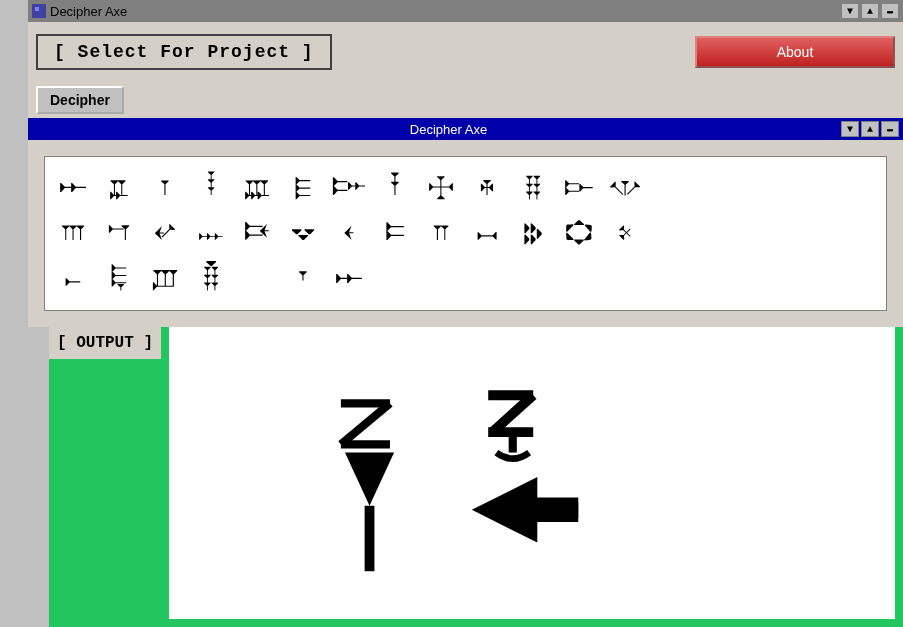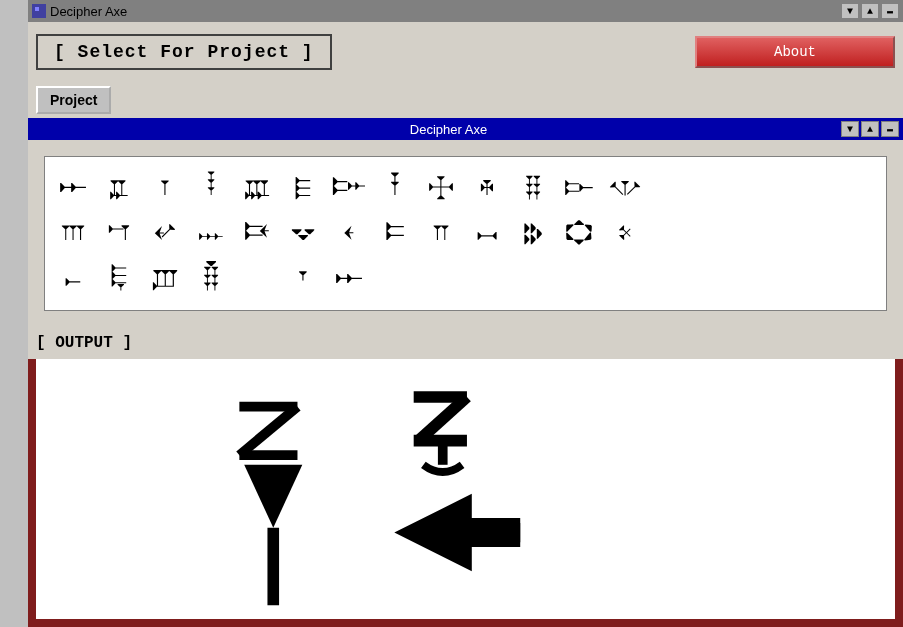--- a/index.html
+++ b/index.html
@@ -66,21 +66,21 @@
       font-size: 18px;
       font-weight: bold;
       color: black;
       cursor: pointer;
       letter-spacing: 1px;
     }
     .about-btn {
       background: linear-gradient(to bottom, #e06060, #c02020);
       border: 2px outset #e08080;
       padding: 6px 40px;
-      font-family: Liberation Mono, monospace;
+      font-family: Liberation Sans, sans-serif;
       font-size: 14px;
       color: white;
       cursor: pointer;
       min-width: 200px;
       text-align: center;
     }
 
     
     .lang-area {
       background: #d4d0c8;
@@ -173,23 +173,23 @@
     .page-wrapper {
       width: 903px;
       height: 627px;
       overflow: hidden;
       display: flex;
       flex-direction: column;
       padding-left: 28px;
     }
     .output-section {
       display: flex;
-      flex-direction: column;
       flex: 1;
-      background: #7f1d1d;
+      background: #22c55e;
+      margin-left: 21px;
     }
     .output-white {
       background: white;
       margin: 0 8px 8px 8px;
       flex: 1;
       position: relative;
       overflow: hidden;
     }
 
     
@@ -220,21 +220,21 @@
     </div>
   </div>
 
   <div class="main-content">
     <button class="select-project-btn">[ Select For Project ]</button>
     <div style="flex:1"></div>
     <button class="about-btn">About</button>
   </div>
 
   <div class="lang-area">
-    <button class="lang-btn">Project</button>
+    <button class="lang-btn">Decipher</button>
   </div>
 
   <div class="title-bar-2">
     <span style="width:24px"></span>
     <span class="title-bar-2-text">Decipher Axe</span>
     <div class="title-bar-2-controls">
       <div class="title-bar-2-btn">▼</div>
       <div class="title-bar-2-btn">▲</div>
       <div class="title-bar-2-btn">▬</div>
     </div>

